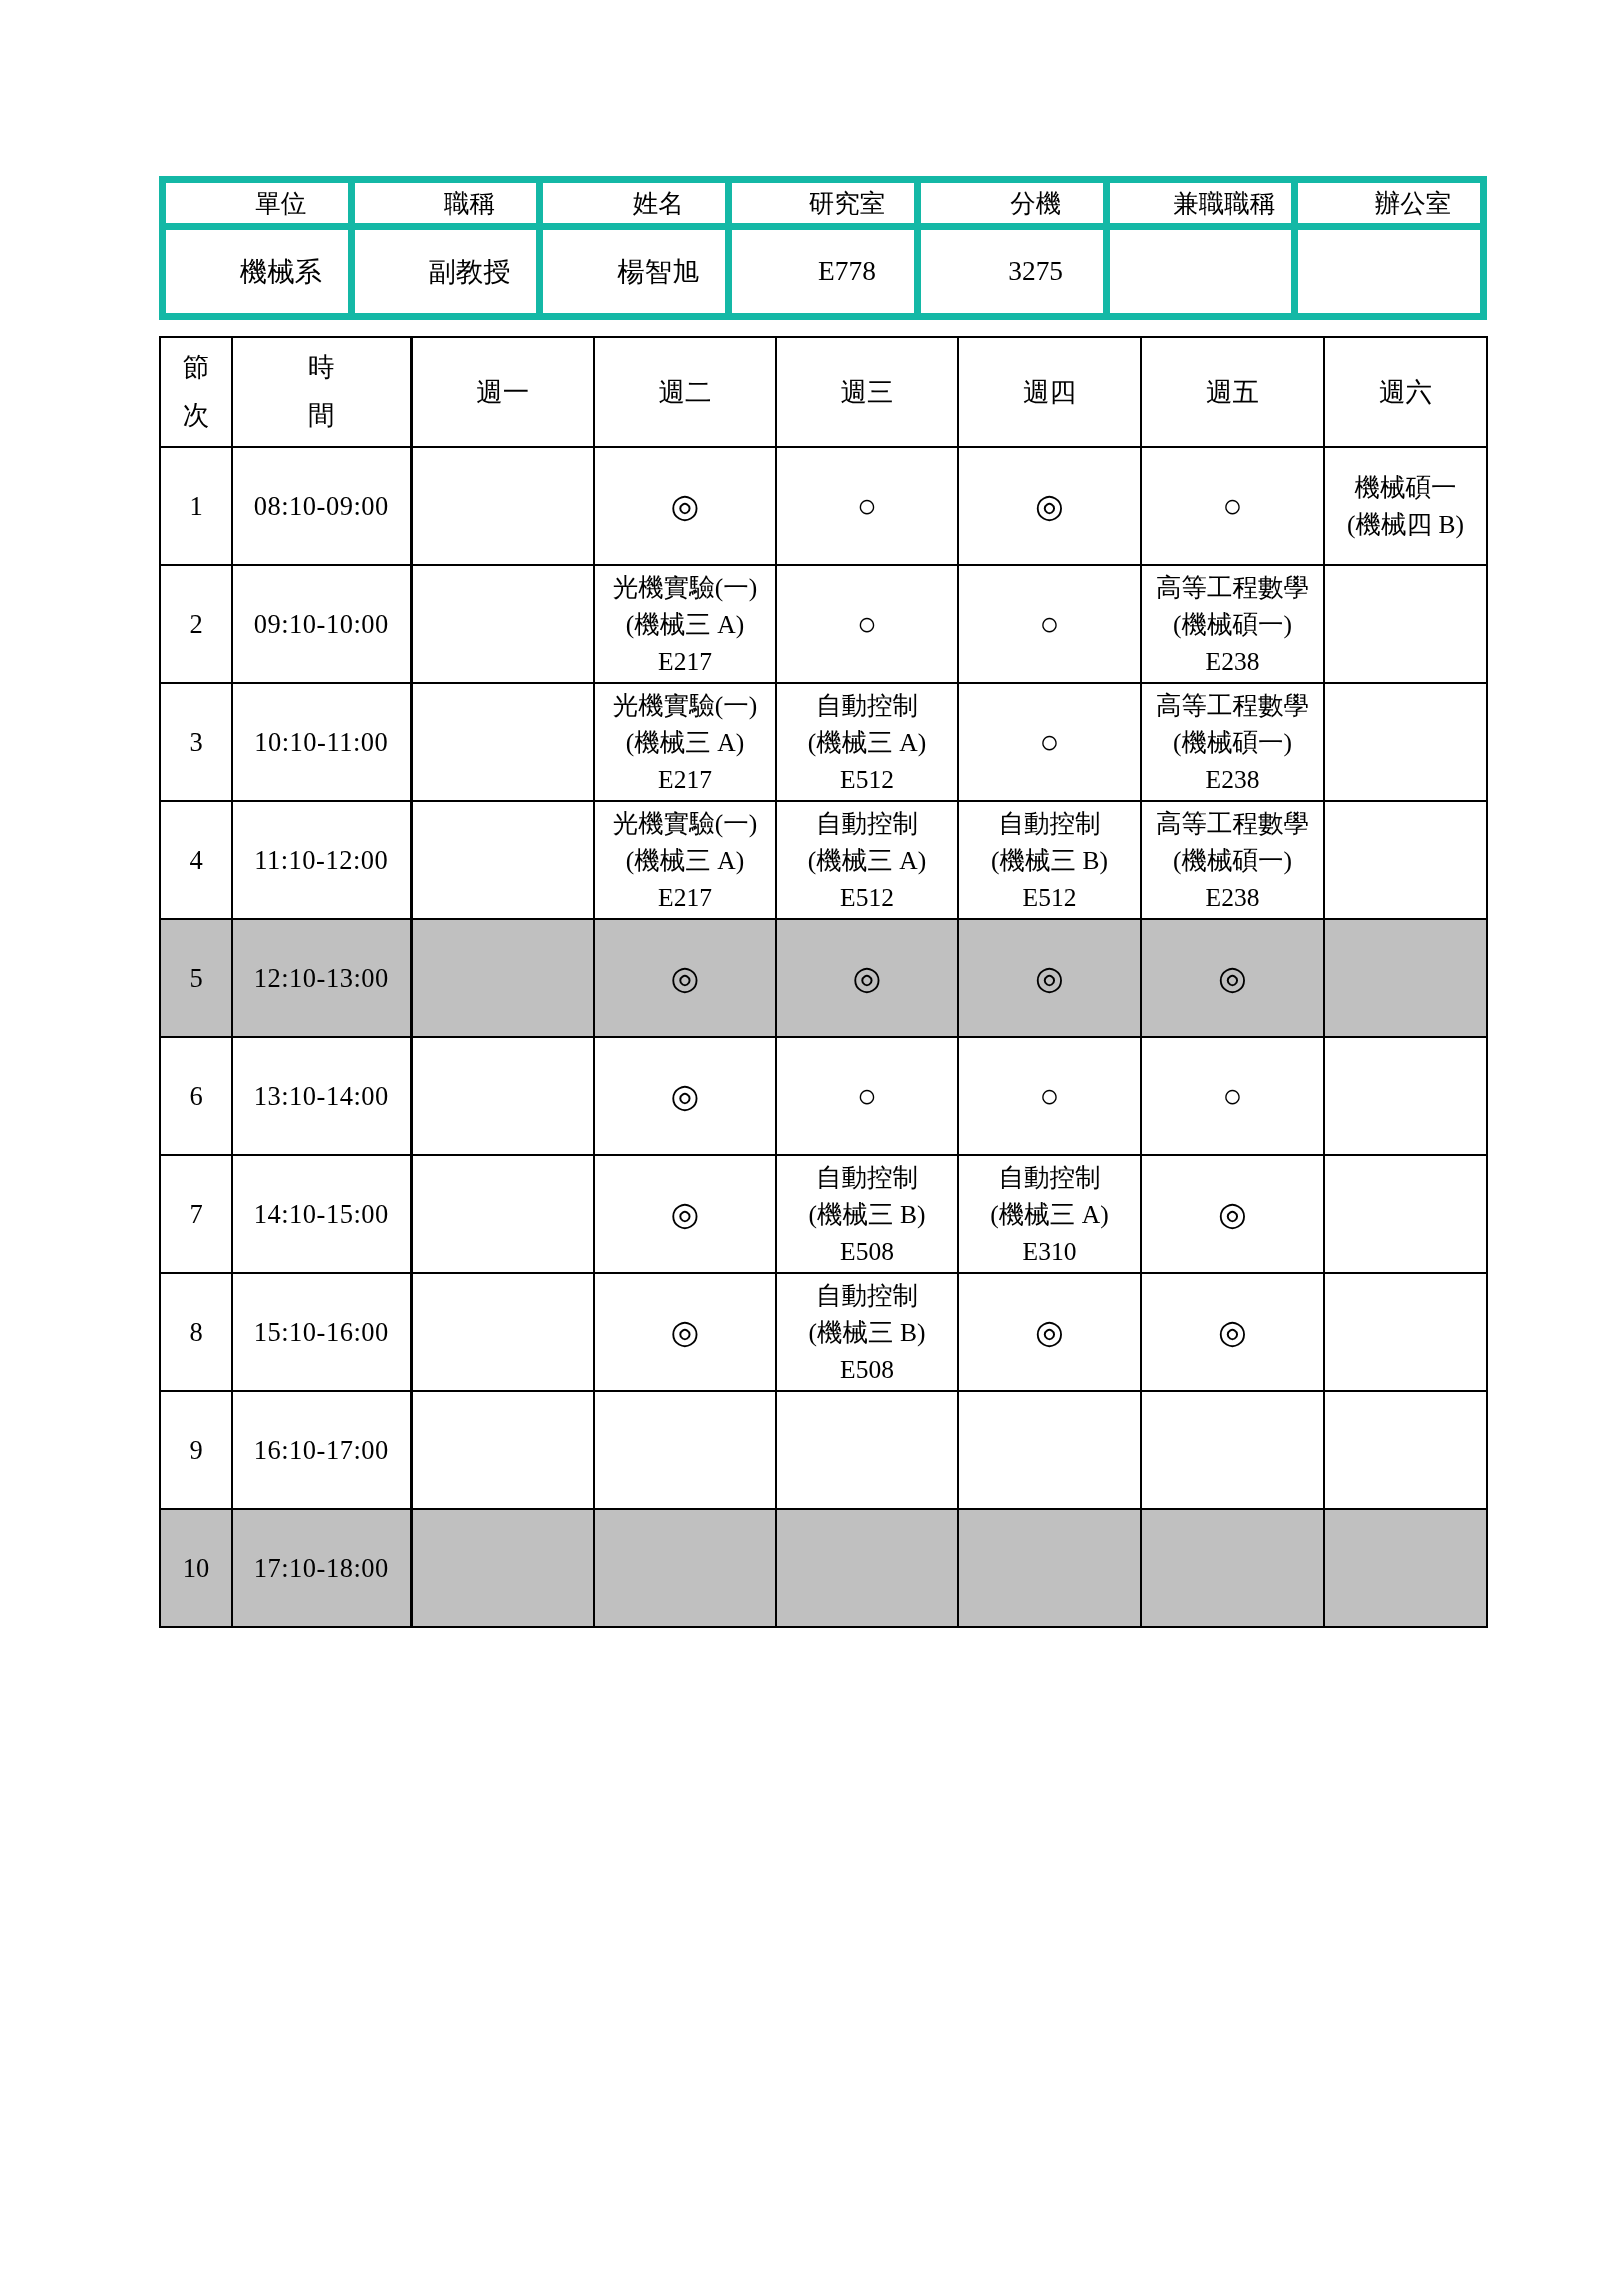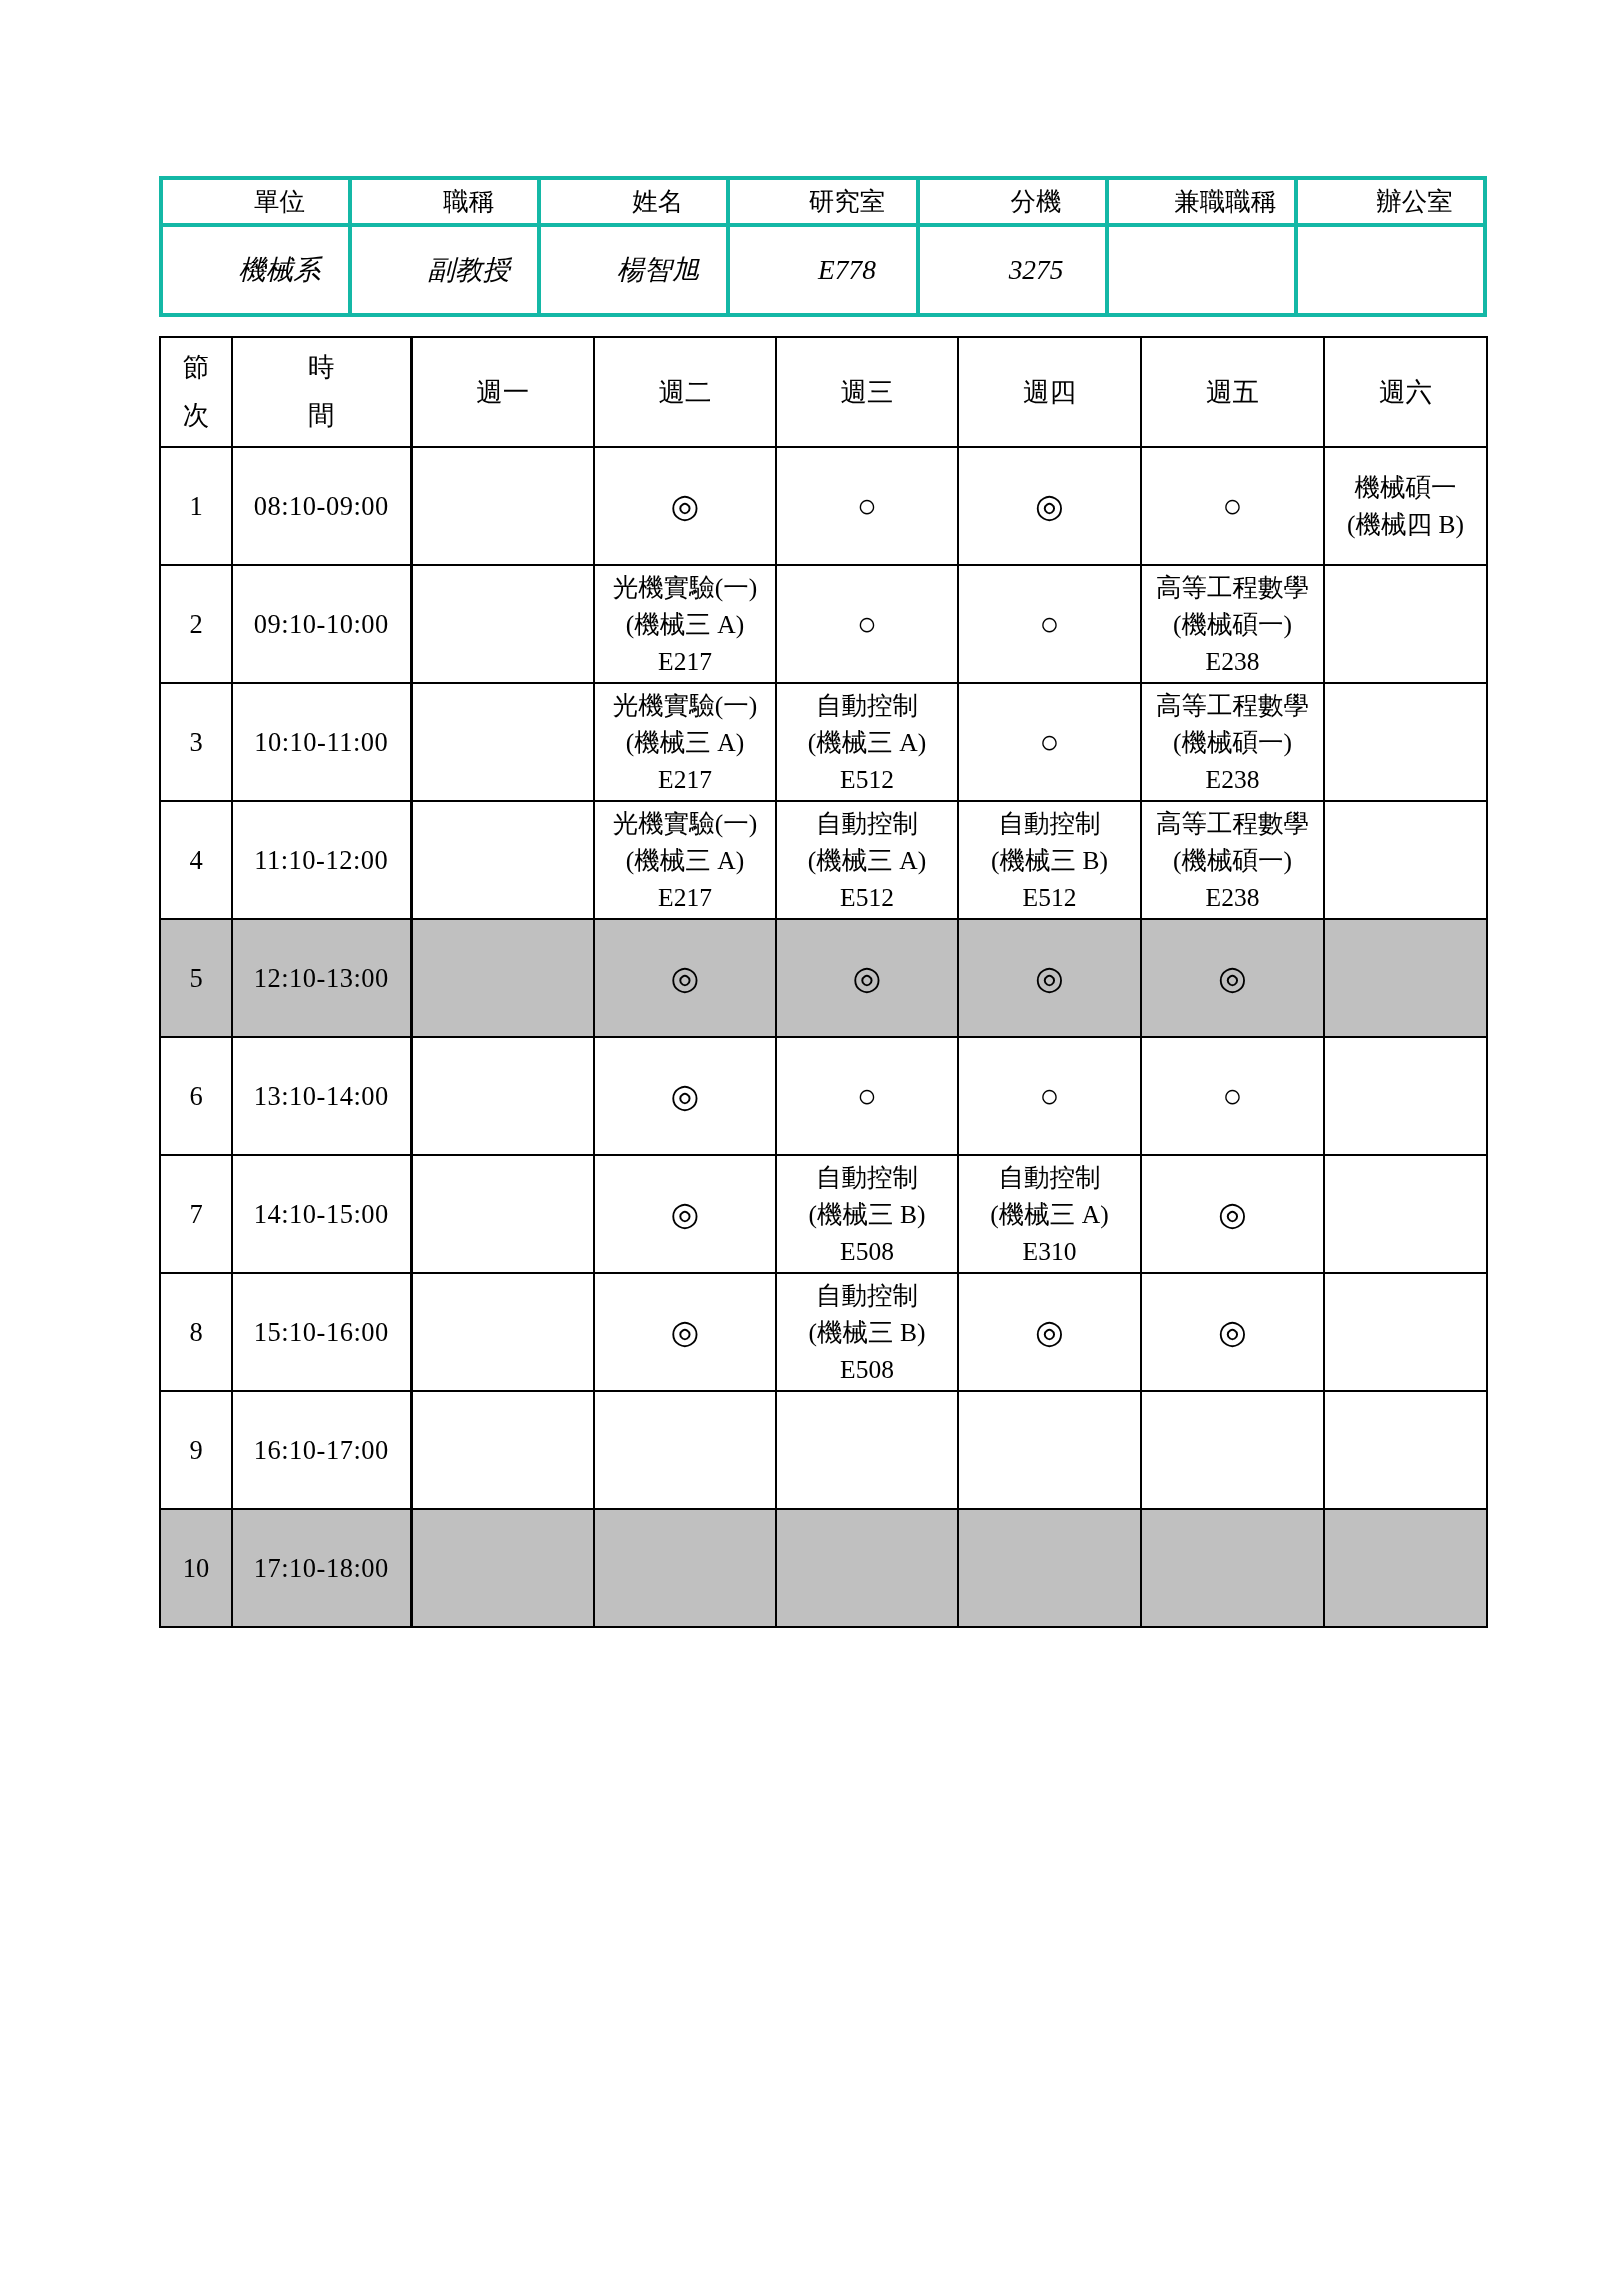--- a/index.html
+++ b/index.html
@@ -28,23 +28,23 @@
   table { border-collapse: collapse; table-layout: fixed; }
   td, th { font-weight: normal; text-align: center; vertical-align: middle; }
 
   
   .info-table {
     position: absolute;
     left: 159px; top: 176px;
     width: 1328px;
     border: 2.9px solid #000;
   }
-  .info-table th, .info-table td { border: 4px solid #14b8a6; padding-left: 48px; }
+  .info-table th, .info-table td { border: 7px solid #14b8a6; padding-left: 48px; }
   .info-table thead th { height: 47px; font-size: 25.5px; border-bottom: 2.9px solid #000; }
-  .info-table tbody td { height: 90px; font-size: 27.4px; font-style: italic; }
+  .info-table tbody td { height: 90px; font-size: 27.4px; }
 
   
   .sched-table {
     position: absolute;
     left: 159px; top: 336px;
     width: 1328px;
     border: 2.9px solid #000;
   }
   .sched-table th, .sched-table td { border: 2px solid #000; border-top-width: 2.9px; border-bottom-width: 2.9px; }
   .sched-table th:nth-child(2), .sched-table td:nth-child(2) { border-right-width: 3.9px; }

